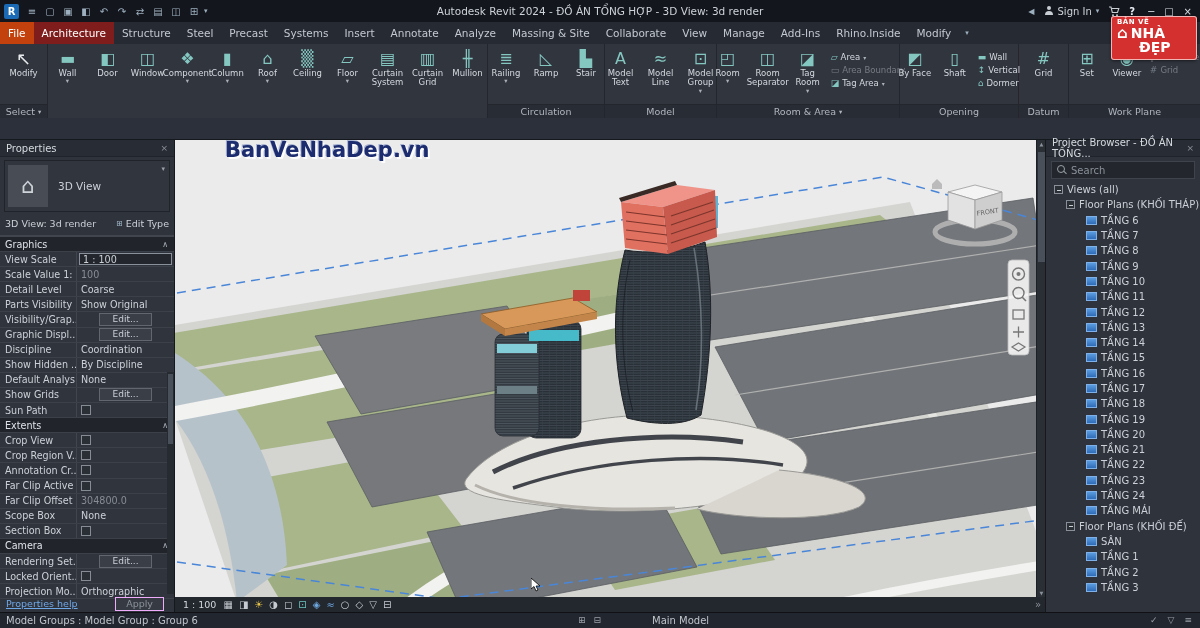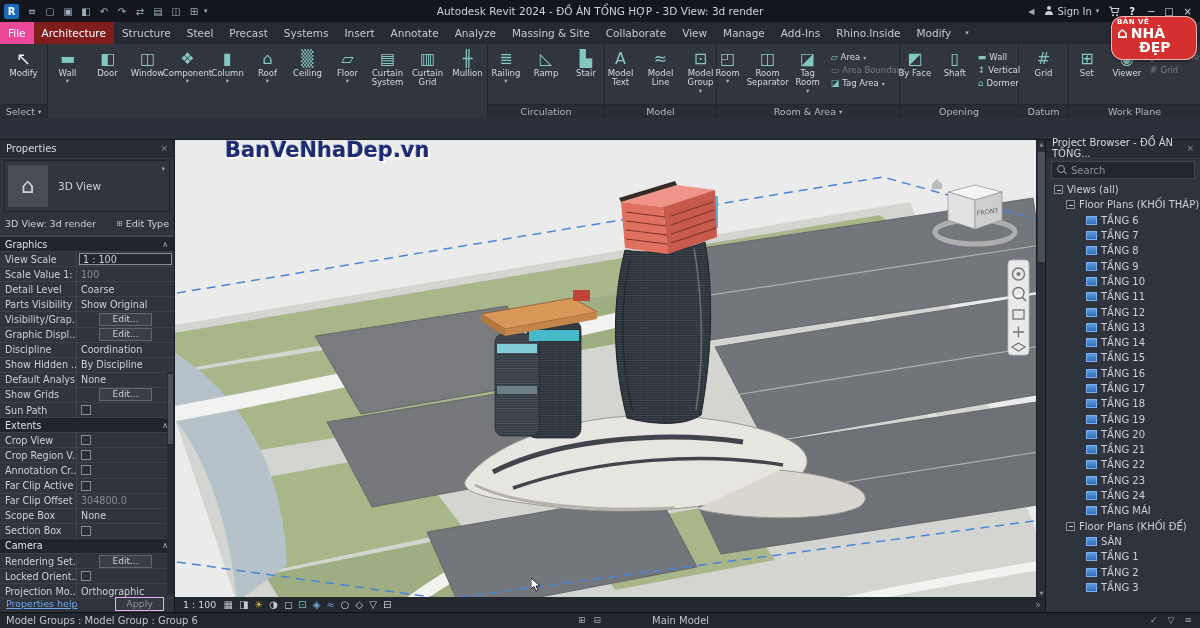--- a/index.html
+++ b/index.html
@@ -20,21 +20,21 @@
   .person::before { content:""; position:absolute; left:3px; top:0; width:4px; height:4px; border-radius:50%; background:#c8cdd4; }
   .person::after { content:""; position:absolute; left:1px; top:5px; width:8px; height:4px; border-radius:4px 4px 0 0; background:#c8cdd4; }
   .dd { font-size:7px; color:#9db0bf; }
   .cart { width:12px; height:11px; }
   .help { font-weight:bold; color:#e8ecf0; }
   .winbtns { display:flex; gap:10px; font-size:10px; color:#d8dce2; margin-left:4px; }
 
   
   .tabrow { position:absolute; top:22px; left:0; width:1200px; height:22px; background:#262a33; display:flex; align-items:stretch; }
   .tab { display:flex; align-items:center; padding:0 8px; font-size:10.5px; color:#c3c9d1; cursor:pointer; white-space:nowrap; }
-  .tab.file { background:#ec4899; color:#fff;padding-left:8px; }
+  .tab.file { background:#c2410c; color:#fff;padding-left:8px; }
   .tab.active { background:#7f1d1d; color:#fff; }
   .tab-extra { display:flex; align-items:center; font-size:7px; color:#9db0bf; padding:0 6px; }
 
   
   .ribbon { position:absolute; top:44px; left:0; width:1200px; height:74px; background:#31353e; display:flex; }
   .panel { display:flex; flex-direction:column; border-right:1px solid #23262d; }
   .panel-content { flex:1; display:flex; justify-content:center; padding-top:2px; }
   .bigrow { display:flex; }
   .rbtn { width:40px; display:flex; flex-direction:column; align-items:center; padding-top:3px; cursor:pointer; }
   .rbtn.modify { width:44px; }
@@ -119,21 +119,21 @@
 
   
   .status { position:absolute; bottom:0; left:0; width:1200px; height:16px; background:#22262e; border-top:1px solid #0f1115; font-size:10px; color:#bfc4cb; }
   .st-left { position:absolute; left:6px; top:2px; }
   .st-mid { position:absolute; left:578px; top:2px; display:flex; gap:8px; }
   .st-main { position:absolute; left:652px; top:2px; display:flex; align-items:center; gap:4px; }
   .st-right { position:absolute; right:8px; top:2px; display:flex; gap:10px; }
   .st-i { color:#9aa0a8; font-size:9px; cursor:pointer; }
 
   
-  .logo { position:absolute; top:16px; right:3px; width:86px; height:44px; background:#d4302f; border-radius:12px; z-index:60; color:#fff; box-shadow:inset 0 0 0 1px rgba(255,255,255,.65), 0 1px 3px rgba(0,0,0,.5); padding:2px 6px; }
+  .logo { position:absolute; top:16px; right:3px; width:86px; height:44px; background:#d4302f; border-radius:3px; z-index:60; color:#fff; box-shadow:inset 0 0 0 1px rgba(255,255,255,.65), 0 1px 3px rgba(0,0,0,.5); padding:2px 6px; }
   .logo-top { font-size:7px; font-weight:bold; letter-spacing:.5px; }
   .logo-mid { font-size:14px; font-weight:bold; line-height:14px; display:flex; align-items:center; gap:3px; }
   .logo-house { font-size:15px; line-height:14px; }
   .logo-bottom { font-size:14px; font-weight:bold; line-height:14px; padding-left:22px; }
 </style>
 </head>
 <body>
 
 <div class="app">
 

